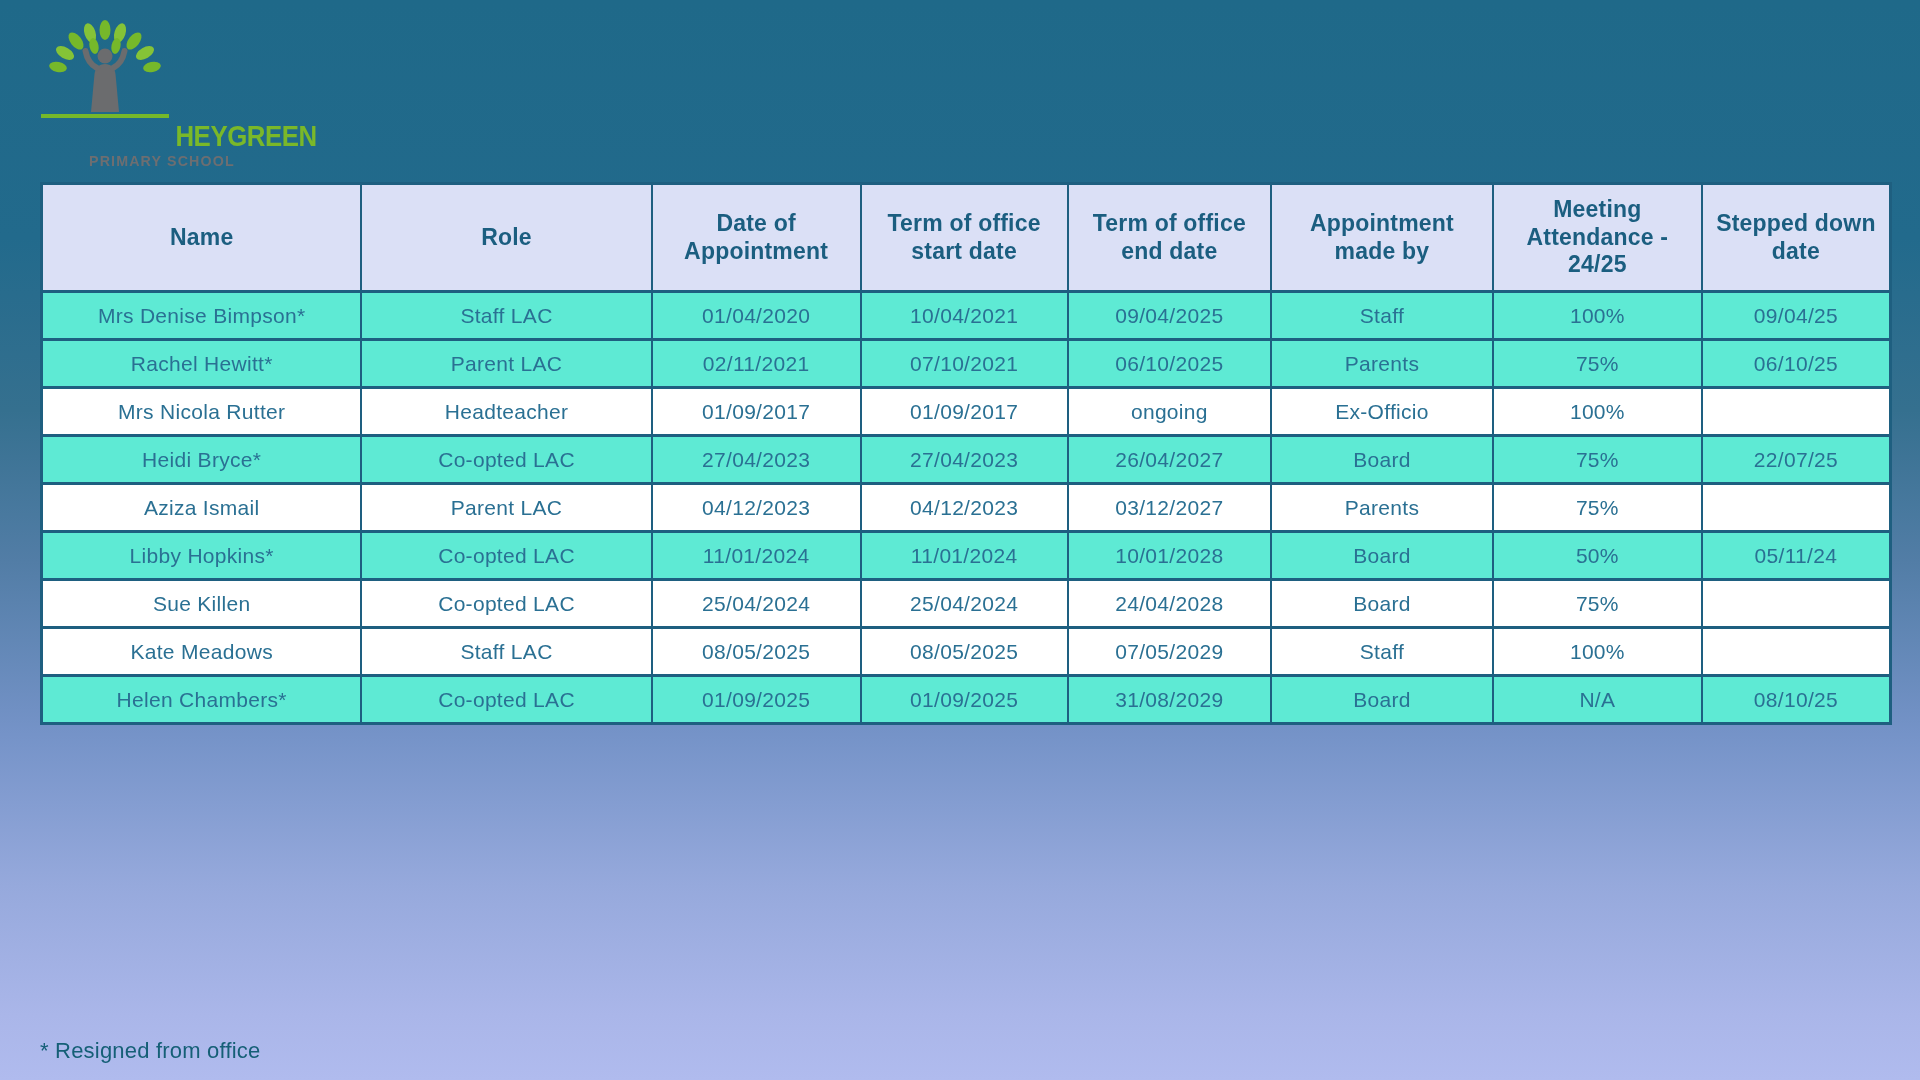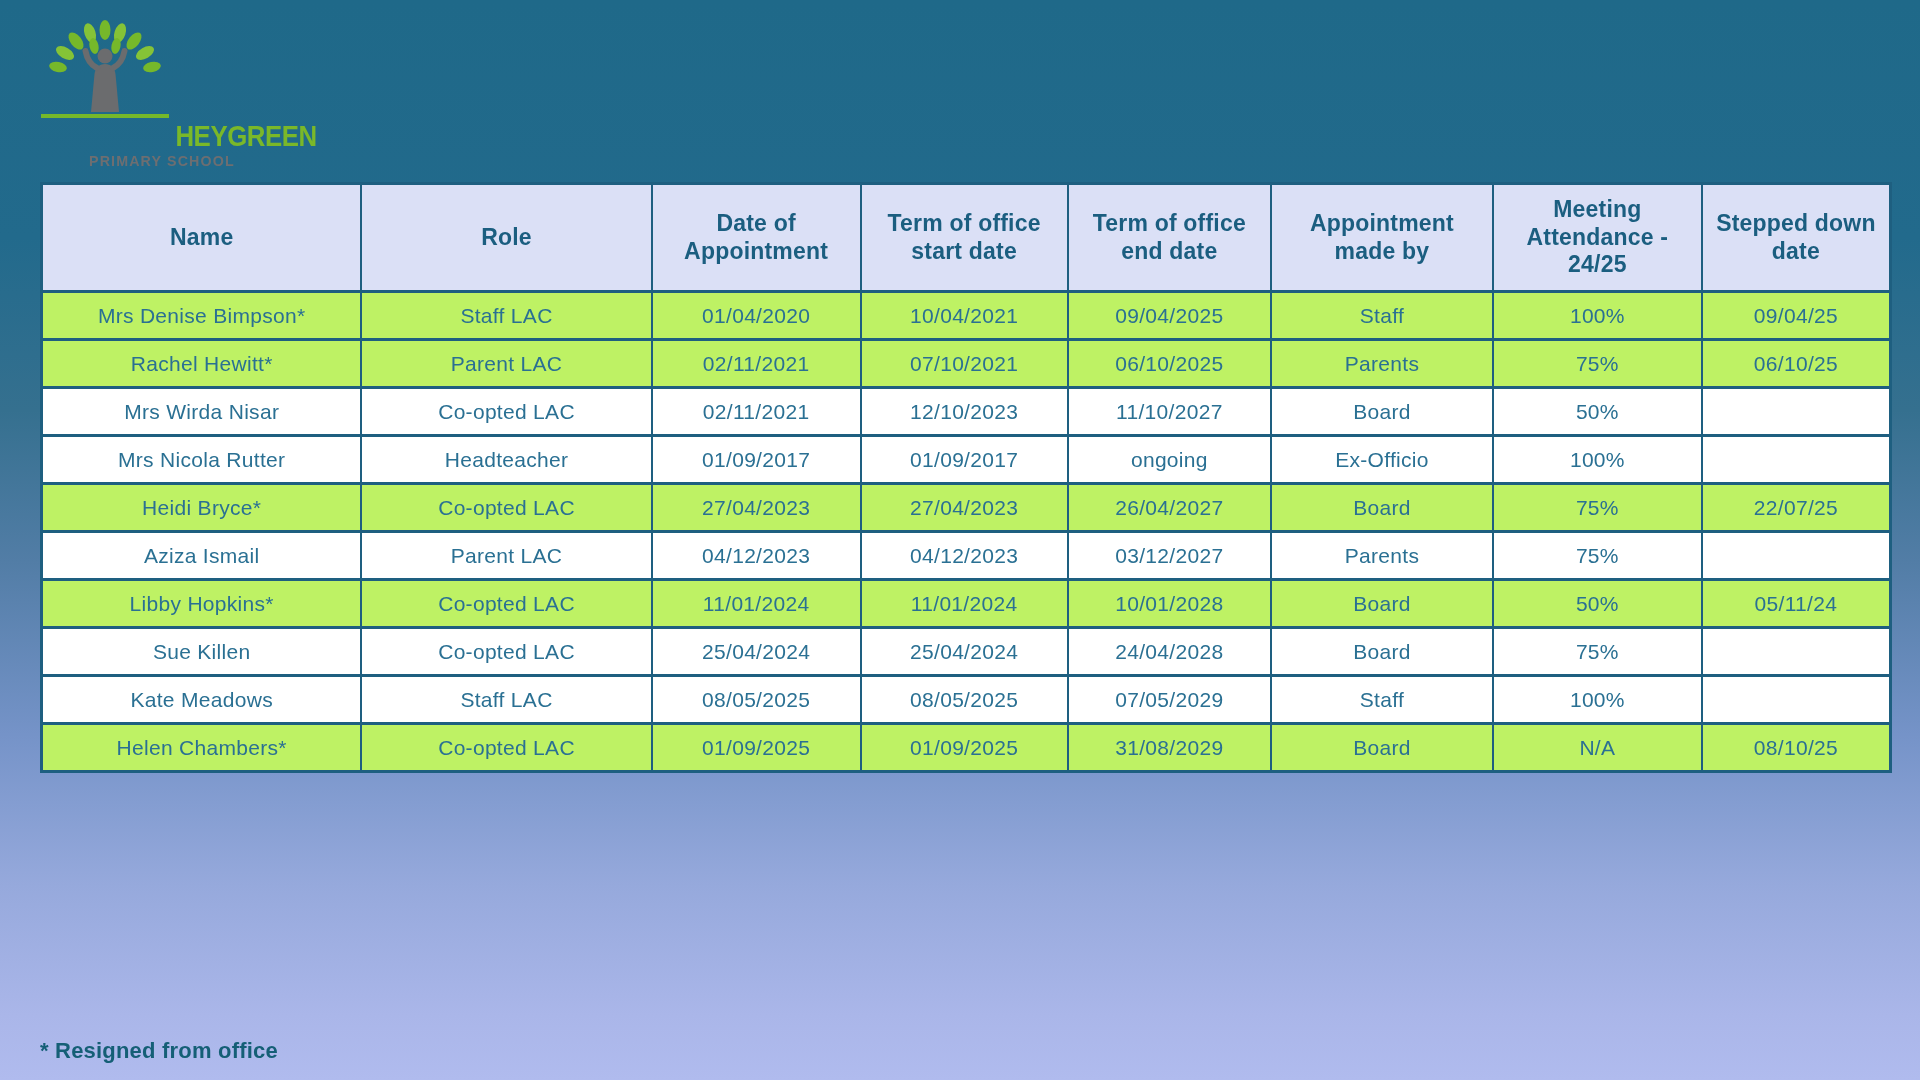--- a/index.html
+++ b/index.html
@@ -41,26 +41,26 @@
   }
   .gov thead th {
     background:#dbe0f6; height:108px;
     font-size:23px; font-weight:bold; color:#1b5e80; line-height:1.2;
     letter-spacing:0.2px;
   }
   .gov tbody td {
     background:#ffffff; height:48px;
     font-size:21px; font-weight:normal; color:#2a7093; letter-spacing:0.3px;
   }
-  .gov tbody tr.gray td { background:#bef264; }
+  .gov tbody tr.gray td { background:#5eead4; }
 
   
   .footnote {
     position:absolute; left:40px; top:1038px;
-    font-size:22px; font-weight:bold; color:#155f76; letter-spacing:0.2px;
+    font-size:22px; font-weight:normal; color:#155f76; letter-spacing:0.2px;
   }
 </style>
 </head>
 <body>
 
 <div class="logo">
   <svg width="128" height="92" viewBox="0 0 128 92" aria-hidden="true">
 
     <g fill="#76b82a">
       <ellipse cx="64" cy="10" rx="5.5" ry="10"></ellipse>
@@ -126,30 +126,20 @@
         <td>Rachel Hewitt*</td>
         <td>Parent LAC</td>
         <td>02/11/2021</td>
         <td>07/10/2021</td>
         <td>06/10/2025</td>
         <td>Parents</td>
         <td>75%</td>
         <td>06/10/25</td>
       </tr>
       <tr>
-        <td>Mrs Wirda Nisar</td>
-        <td>Co-opted LAC</td>
-        <td>02/11/2021</td>
-        <td>12/10/2023</td>
-        <td>11/10/2027</td>
-        <td>Board</td>
-        <td>50%</td>
-        <td></td>
-      </tr>
-      <tr>
         <td>Mrs Nicola Rutter</td>
         <td>Headteacher</td>
         <td>01/09/2017</td>
         <td>01/09/2017</td>
         <td>ongoing</td>
         <td>Ex-Officio</td>
         <td>100%</td>
         <td></td>
       </tr>
       <tr class="gray">

